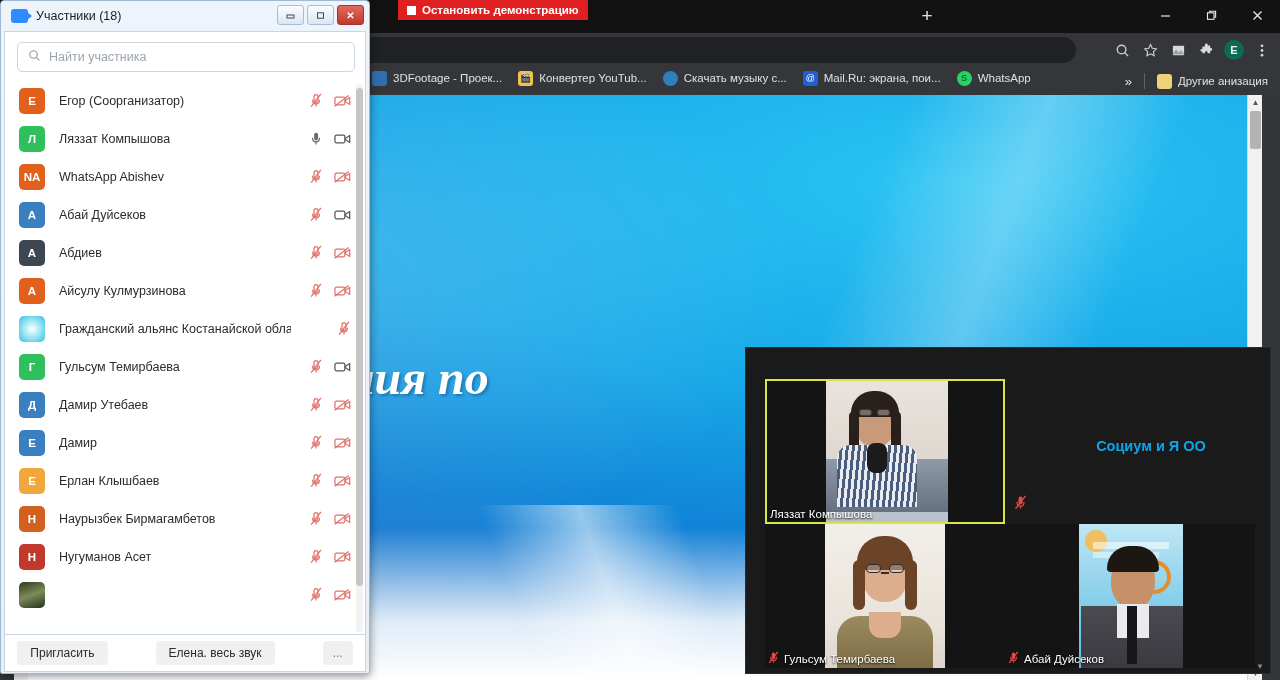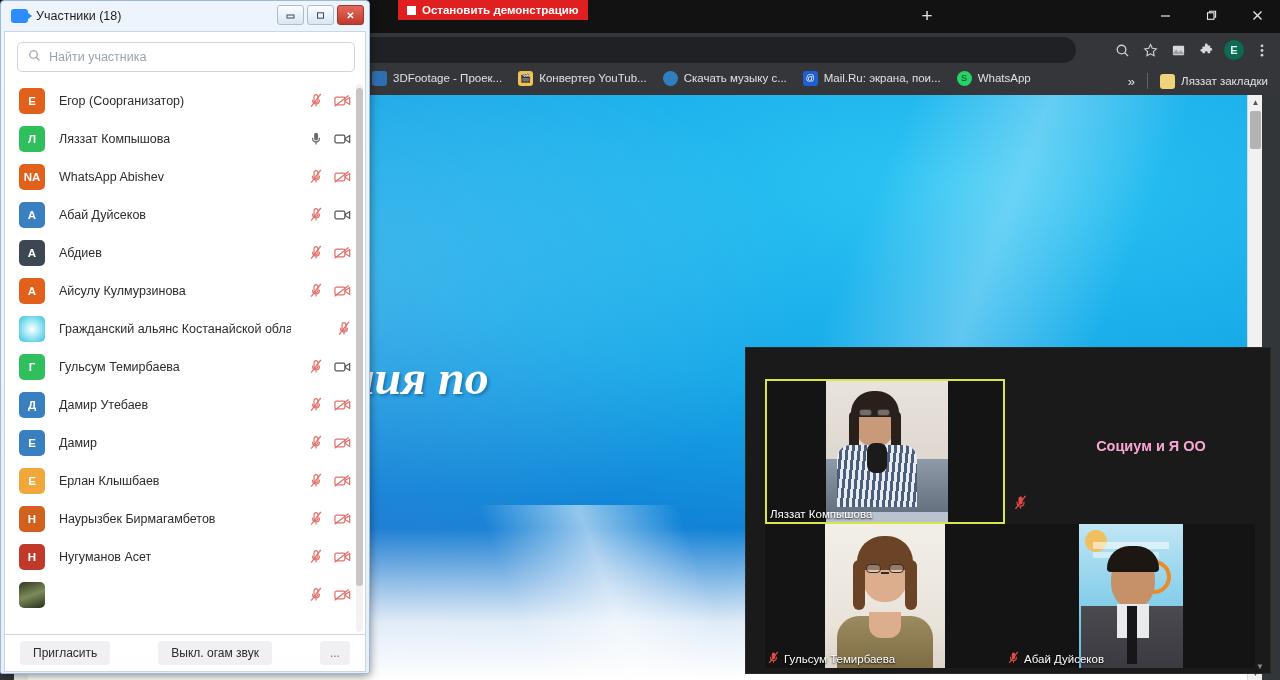--- a/index.html
+++ b/index.html
@@ -112,21 +112,21 @@
   #video-panel { position:absolute; left:745px; top:347px; width:526px; height:327px; background:#1a1a1a;
       z-index:30; border:1px solid #2a2a2a; }
   .vtile { position:absolute; background:#141414; overflow:hidden; }
   .vtile .vidimg { position:absolute; left:0; top:0; width:100%; height:100%; }
   .vname { position:absolute; left:3px; bottom:2px; display:flex; align-items:center; gap:5px;
       color:#fff; font-size:11.5px; text-shadow:0 1px 2px #000; white-space:nowrap; }
   #tile-active { left:19px; top:31px; width:240px; height:145px; background:#141414;
       border:2px solid #d9e34a; }
   #tile-b { left:19px; top:176px; width:240px; height:144px; }
   #tile-c { left:259px; top:176px; width:250px; height:144px; }
-  #org-label { position:absolute; left:310px; top:90px; width:190px; text-align:center; color:#f9a8d4;
+  #org-label { position:absolute; left:310px; top:90px; width:190px; text-align:center; color:#0ea5e9;
       font-size:14.5px; font-weight:bold; }
   #mic-right-active { position:absolute; left:268px; top:147px; }
   #panel-scroll-arrow { position:absolute; right:6px; bottom:2px; color:#888; font-size:8px; }
 
   
   .ph { position:absolute; }
   .p-wall { position:absolute; left:0; top:0; width:100%; height:100%; }
 
   
   #pwin { position:absolute; left:0; top:0; width:370px; height:674px; z-index:60;
@@ -260,21 +260,21 @@
       </div>
       <div class="bm">
         <span class="bm-ico" style="background:#25d366;border-radius:50%;color:#0b3b1e">S</span>
         <span>WhatsApp</span>
       </div>
       <div id="bm-right">
         <span id="bm-overflow">»</span>
         <span id="bm-sep"></span>
         <div class="bm">
           <span class="bm-ico" style="background:#f0d27a"></span>
-          <span>Ляззат закладки</span>
+          <span>Другие анизация</span>
         </div>
       </div>
     </div>
 
     <div id="content">
       <div id="pdf-page">
 
         <div id="slide">
           <div class="wave1"></div>
           <div class="wave2"></div>
@@ -662,18 +662,18 @@
           </div>
         </div>
 
       <div id="plist-scroll">
         <div id="plist-thumb"></div>
       </div>
     </div>
 
     <div id="pfoot">
       <div class="pfbtn">Пригласить</div>
-      <div class="pfbtn">Выкл. огам звук</div>
+      <div class="pfbtn">Елена. весь звук</div>
       <div class="pfbtn" style="padding:0 10px;color:#777">...</div>
     </div>
   </div>
 
 </div>
 
 </body></html>

